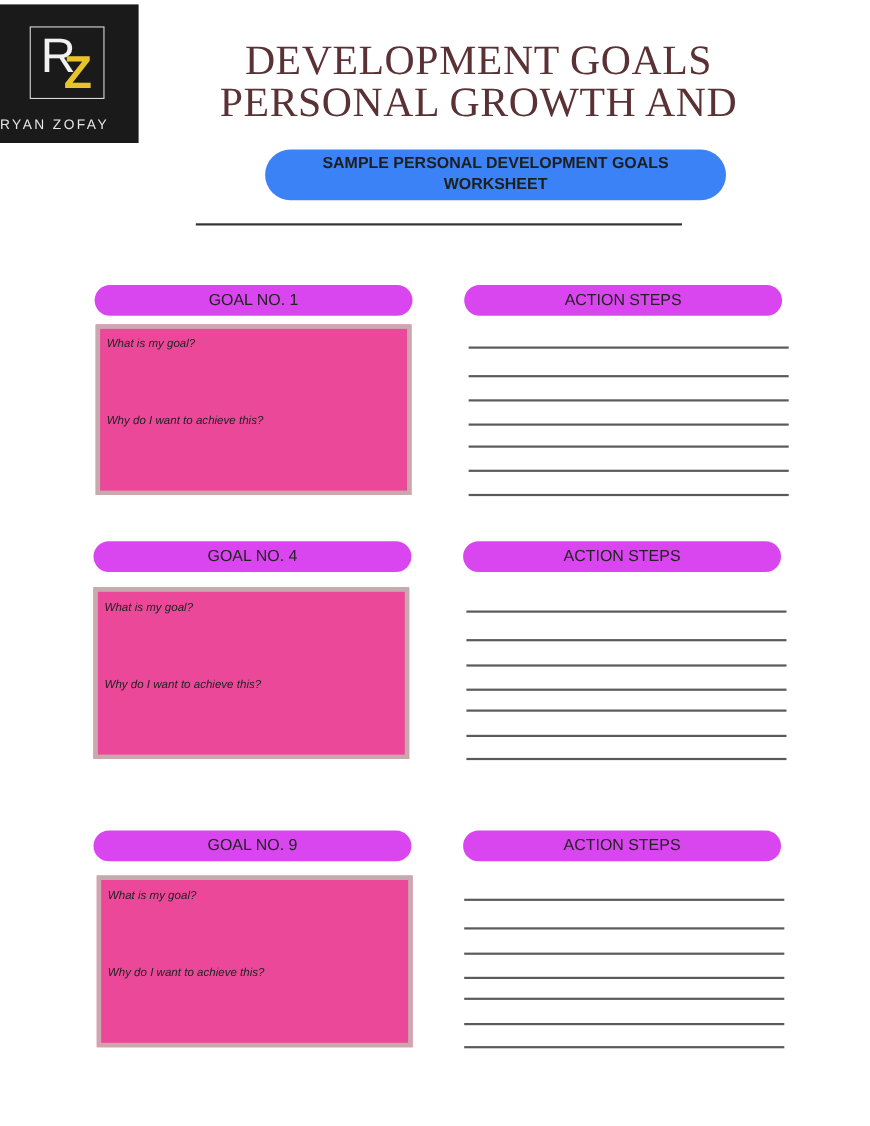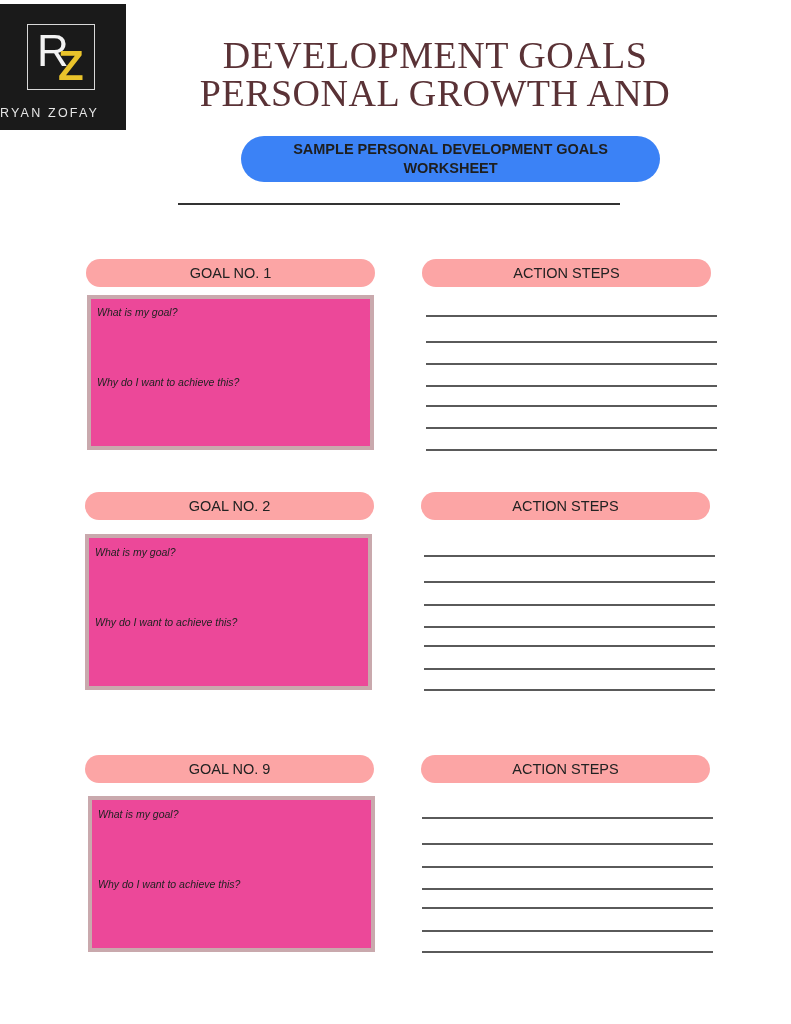--- a/index.html
+++ b/index.html
@@ -6,21 +6,21 @@
   body { width:791px; height:1024px; background:#ffffff; position:relative; overflow:hidden; font-family:"Liberation Sans", sans-serif; }
   .logo { position:absolute; left:0; top:4px; width:126px; height:126px; background:#1a1a1a; }
   .logo-box { position:absolute; left:27px; top:20px; width:68px; height:66px; border:1.5px solid #d8d8d8; box-sizing:border-box; }
   .logo-r { position:absolute; left:9px; top:4px; font-family:"Liberation Sans", sans-serif; font-size:44px; font-weight:300; color:#f2f2f2; line-height:1; }
   .logo-z { position:absolute; left:30px; top:20px; font-family:"Liberation Sans", sans-serif; font-size:42px; font-weight:700; color:#e9c32b; line-height:1; }
   .logo-text { position:absolute; left:0; width:126px; top:102px; text-align:left; color:#e6e6e6; font-size:12.5px; letter-spacing:2.2px; }
   .title { position:absolute; left:180px; width:510px; top:36px; text-align:center; font-family:"Liberation Serif", serif; font-size:38px; line-height:38px; color:#5a3236; letter-spacing:0.5px; }
   .subtitle-pill { position:absolute; left:241px; top:136px; width:419px; height:46px; border-radius:23px; background:#3b82f6; display:flex; align-items:center; justify-content:center; text-align:center; font-weight:700; font-size:14.5px; line-height:19px; color:#1e1e1e; }
   .subtitle-pill span { width:360px; }
   .rule { position:absolute; left:178px; top:203px; width:442px; height:1.5px; background:#333; }
-  .pill { position:absolute; height:28px; border-radius:14px; background:#fca5a5; color:#222; font-size:14.5px; display:flex; align-items:center; justify-content:center; }
+  .pill { position:absolute; height:28px; border-radius:14px; background:#d946ef; color:#222; font-size:14.5px; display:flex; align-items:center; justify-content:center; }
   .box { position:absolute; border:4px solid #c9a9ad; box-sizing:border-box; background:#ec4899; }
   .q { position:absolute; left:6px; font-style:italic; font-size:10.5px; color:#222; }
   .line { position:absolute; height:1.5px; background:#5a5a5a; }
 </style>
 </head>
 <body>
 
 <div class="logo">
   <div class="logo-box">
     <span class="logo-r">R</span>
@@ -54,21 +54,21 @@
   <div class="line" style="left:426px;width:291px;top:315px;"></div>
   <div class="line" style="left:426px;width:291px;top:341px;"></div>
   <div class="line" style="left:426px;width:291px;top:363px;"></div>
   <div class="line" style="left:426px;width:291px;top:385px;"></div>
   <div class="line" style="left:426px;width:291px;top:405px;"></div>
   <div class="line" style="left:426px;width:291px;top:427px;"></div>
   <div class="line" style="left:426px;width:291px;top:449px;"></div>
 </div>
 
 <div class="pill" style="left:85px;top:492px;width:289px;">
-    <span>GOAL NO. 2</span>
+    <span>GOAL NO. 4</span>
   </div>
 <div class="box" style="left:85px;top:534px;width:287px;height:156px;">
   <div class="q" style="top:8px;">What is my goal?</div>
   <div class="q" style="top:78px;">Why do I want to achieve this?</div>
 </div>
 <div class="pill" style="left:421px;top:492px;width:289px;">
     <span>ACTION STEPS</span>
   </div>
 <div>
   <div class="line" style="left:424px;width:291px;top:555px;"></div>

